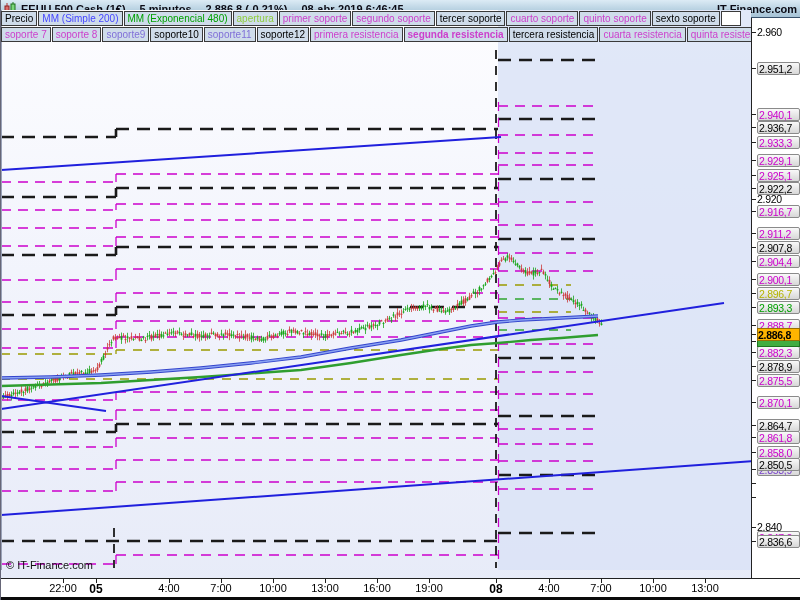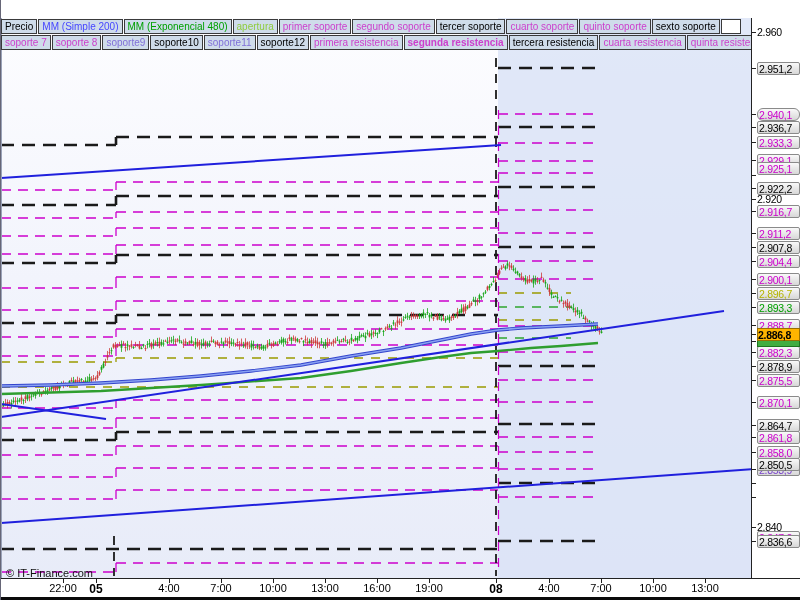--- a/index.html
+++ b/index.html
@@ -7,21 +7,21 @@
        overflow:hidden;background:#fff;border-left:1px solid #667;box-sizing:border-box;}
   
   #titlebar{position:absolute;left:0;top:0;width:800px;height:18px;
     background:linear-gradient(180deg,#dcebf5 0%,#b9d2e2 55%,#a6c3d6 100%);
     border-bottom:1px solid #37506b;display:flex;align-items:center;font-size:11px;
     font-weight:bold;color:#0a0a14;box-sizing:border-box;}
   #titlebar .seg{margin-left:14px;white-space:nowrap;}
   #titlebar .first{margin-left:4px;}
   #brand{margin-left:auto;margin-right:4px;}
   
-  #chartpane{position:absolute;left:0;top:18px;width:750px;height:580px;
+  #chartpane{position:absolute;left:0;top:10px;width:750px;height:580px;
     background:linear-gradient(180deg,#fdfdff 0%,#f2f4fc 45%,#e7ebf8 100%);}
   #chartsvg{position:absolute;left:0;top:0;}
   
   .legrow{position:absolute;left:0;display:flex;gap:1px;height:15px;width:750px;
     overflow:hidden;z-index:6;}
   #legrow1{top:1px;} #legrow2{top:17px;}
   .legend-item{flex:0 0 auto;display:flex;align-items:center;height:13px;
     border:1px solid #3a3a3a;background:#cfdcea;padding:0 3px;font-size:10px;
     white-space:nowrap;line-height:13px;}
   .legend-item.empty{width:12px;background:#fff;}
@@ -45,20 +45,33 @@
     white-space:nowrap;}
   .tlabel.bold{font-weight:bold;font-size:12px;}
   .ttick{position:absolute;top:0;width:1px;height:4px;background:#222;}
   #bottombar{position:absolute;left:0;top:597px;width:800px;height:3px;background:#0a0a0a;}
 </style>
 </head>
 <body>
 
 <div id="win">
 
+  <div id="titlebar">
+    <svg width="13" height="13" style="margin-left:3px">
+      <line x1="3" y1="1" x2="3" y2="12" stroke="#b03030" stroke-width="1"></line>
+      <rect x="1" y="4" width="4" height="6" fill="#d96a6a" stroke="#902020" stroke-width="1"></rect>
+      <line x1="9" y1="0" x2="9" y2="13" stroke="#208020" stroke-width="1"></line>
+      <rect x="7" y="2" width="4" height="8" fill="#7ad67a" stroke="#1a701a" stroke-width="1"></rect>
+    </svg>
+    <span class="seg first">EEUU 500 Cash (1€)</span>
+    <span class="seg">5 minutos</span>
+    <span class="seg">2.886,8 (-0,21%)</span>
+    <span class="seg">08-abr-2019 6:46:45</span>
+    <span id="brand">IT-Finance.com</span>
+  </div>
 
   <div id="chartpane">
     <svg id="chartsvg" width="750" height="560" viewBox="0 18 750 560">
         <rect x="497" y="18" width="253" height="560" fill="#d9e2f6" opacity="0.8"></rect>
         <line x1="0" y1="145" x2="115" y2="145" stroke="#1a1a1a" stroke-width="2.6" stroke-dasharray="13 8"></line>
         <line x1="115" y1="137" x2="497" y2="137" stroke="#1a1a1a" stroke-width="2.6" stroke-dasharray="13 8"></line>
         <line x1="497" y1="68" x2="597" y2="68" stroke="#1a1a1a" stroke-width="2.6" stroke-dasharray="13 8"></line>
         <line x1="497" y1="127" x2="597" y2="127" stroke="#1a1a1a" stroke-width="2.6" stroke-dasharray="13 8"></line>
         <line x1="497" y1="187" x2="597" y2="187" stroke="#1a1a1a" stroke-width="2.6" stroke-dasharray="13 8"></line>
         <line x1="497" y1="247" x2="597" y2="247" stroke="#1a1a1a" stroke-width="2.6" stroke-dasharray="13 8"></line>
@@ -790,29 +803,29 @@
       </div>
     <div id="watermark">© IT-Finance.com</div>
   </div>
 
   <div id="priceaxis">
       <div class="ptick" style="top: 14px;"></div>
       <div class="plabel plain" style="top: 8px; color: rgb(0, 0, 0);">2.960</div>
       <div class="ptick" style="top: 50px;"></div>
       <div class="plabel boxed" style="top: 44px; color: rgb(0, 0, 0);">2.951,2</div>
       <div class="ptick" style="top: 96px;"></div>
-      <div class="plabel boxed" style="top: 90px; color: rgb(204, 0, 204); border-radius: 6px;">2.940,1</div>
+      <div class="plabel boxed" style="top: 90px; color: rgb(204, 0, 204);">2.940,1</div>
       <div class="ptick" style="top: 109px;"></div>
       <div class="plabel boxed" style="top: 103px; color: rgb(0, 0, 0);">2.936,7</div>
       <div class="ptick" style="top: 124px;"></div>
       <div class="plabel boxed" style="top: 118px; color: rgb(204, 0, 204);">2.933,3</div>
       <div class="ptick" style="top: 142px;"></div>
       <div class="plabel boxed" style="top: 136px; color: rgb(204, 0, 204);">2.929,1</div>
       <div class="ptick" style="top: 157px;"></div>
-      <div class="plabel boxed" style="top: 144px; color: rgb(204, 0, 204);">2.925,1</div>
+      <div class="plabel boxed" style="top: 151px; color: rgb(204, 0, 204);">2.925,1</div>
       <div class="ptick" style="top: 170px;"></div>
       <div class="plabel boxed" style="top: 164px; color: rgb(0, 0, 0);">2.922,2</div>
       <div class="ptick" style="top: 181px;"></div>
       <div class="plabel plain" style="top: 175px; color: rgb(0, 0, 0);">2.920</div>
       <div class="ptick" style="top: 193px;"></div>
       <div class="plabel boxed" style="top: 187px; color: rgb(204, 0, 204);">2.916,7</div>
       <div class="ptick" style="top: 215px;"></div>
       <div class="plabel boxed" style="top: 209px; color: rgb(204, 0, 204);">2.911,2</div>
       <div class="ptick" style="top: 229px;"></div>
       <div class="plabel boxed" style="top: 223px; color: rgb(0, 0, 0);">2.907,8</div>

